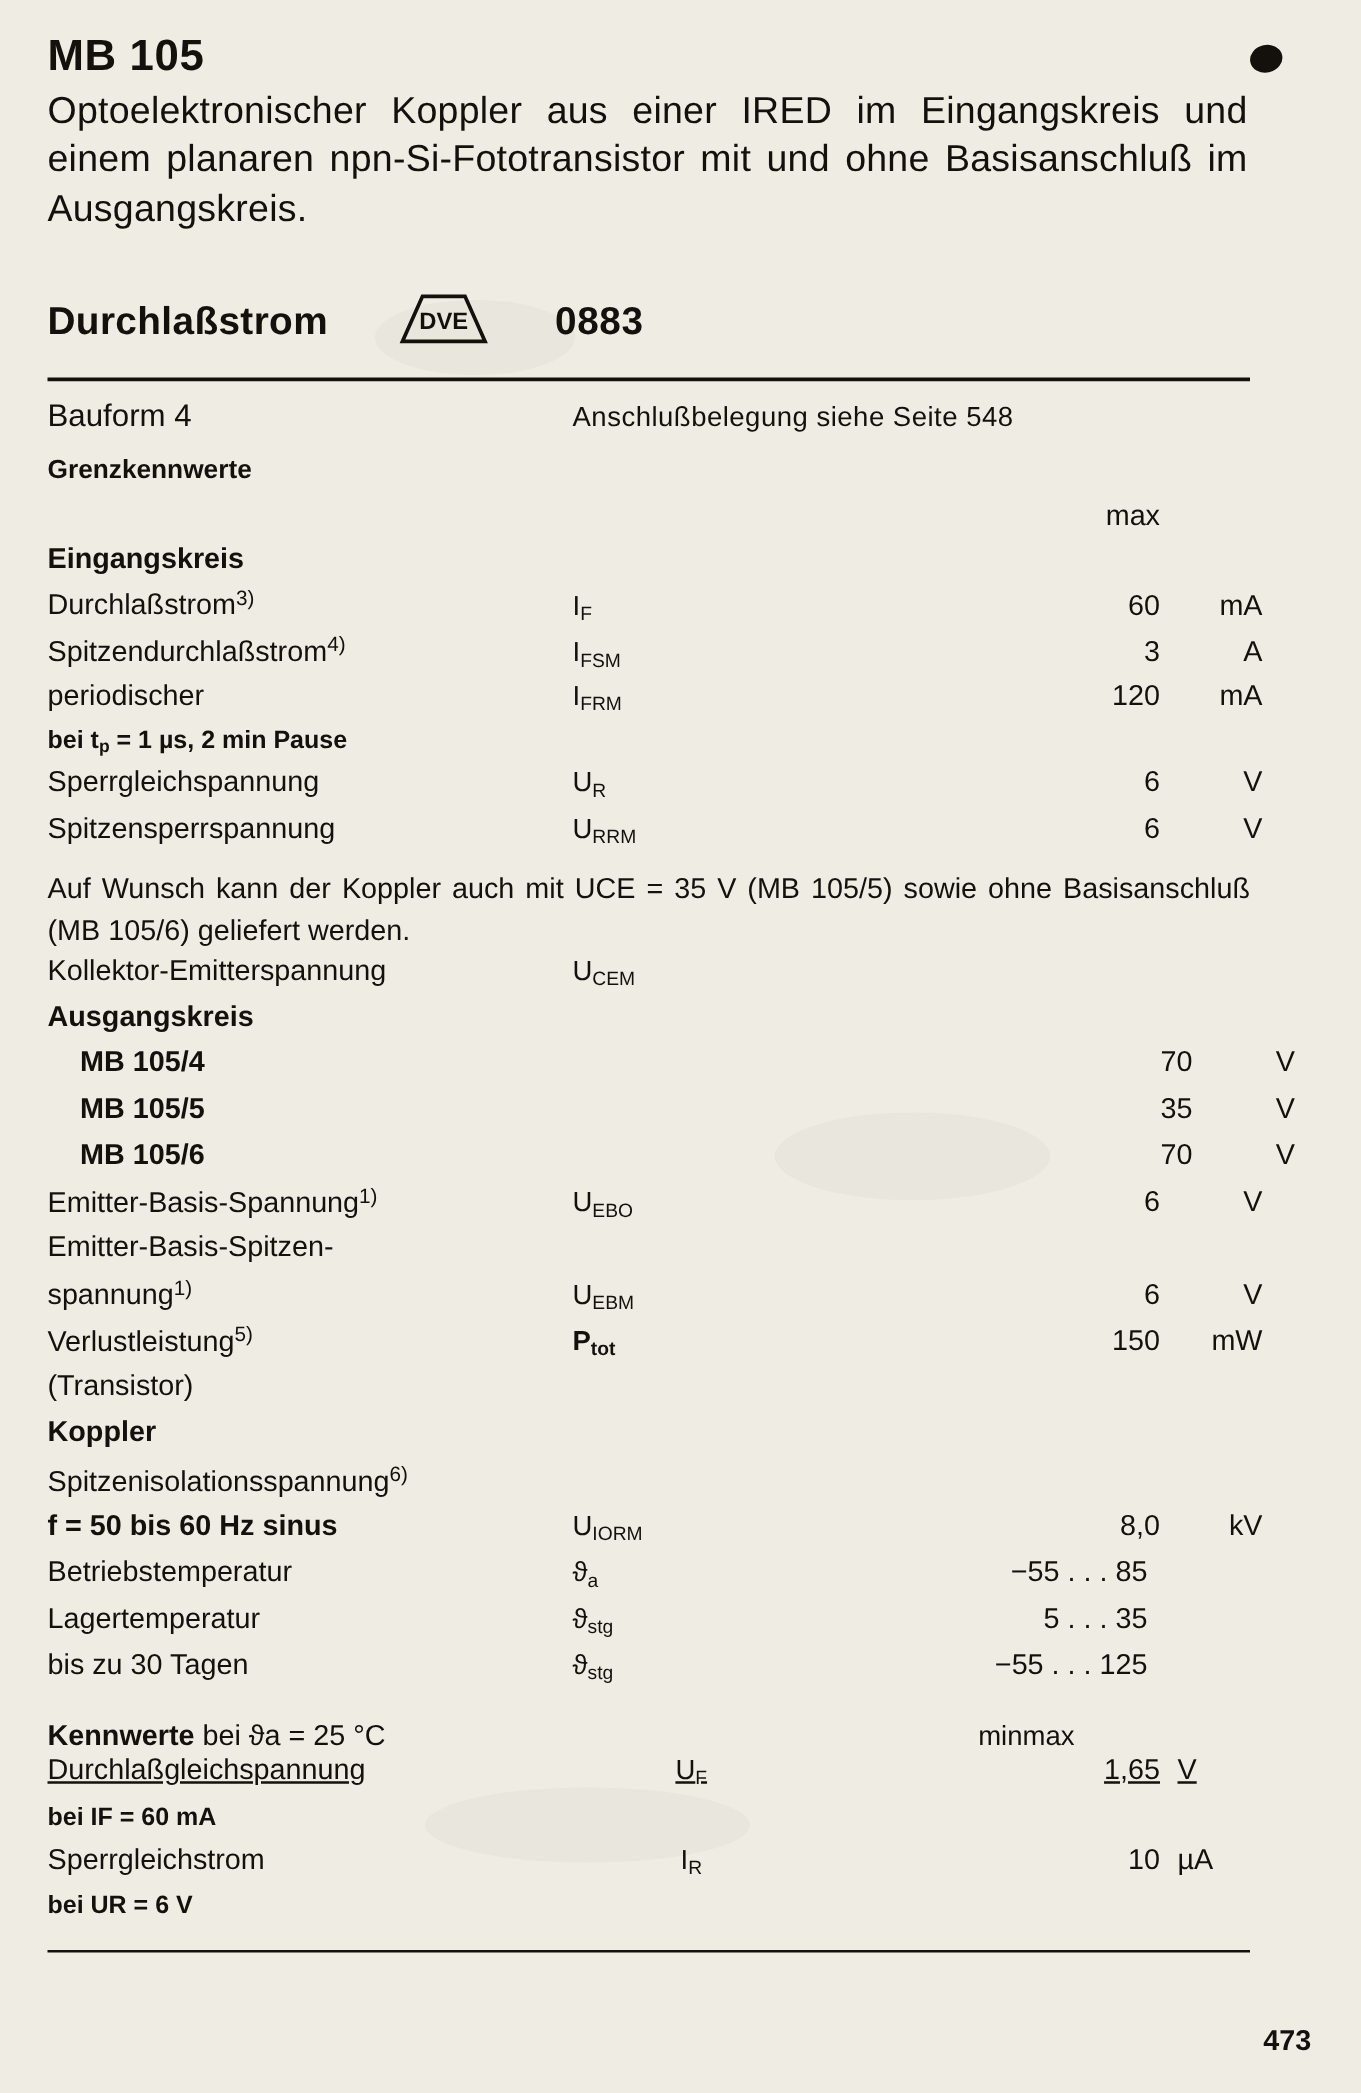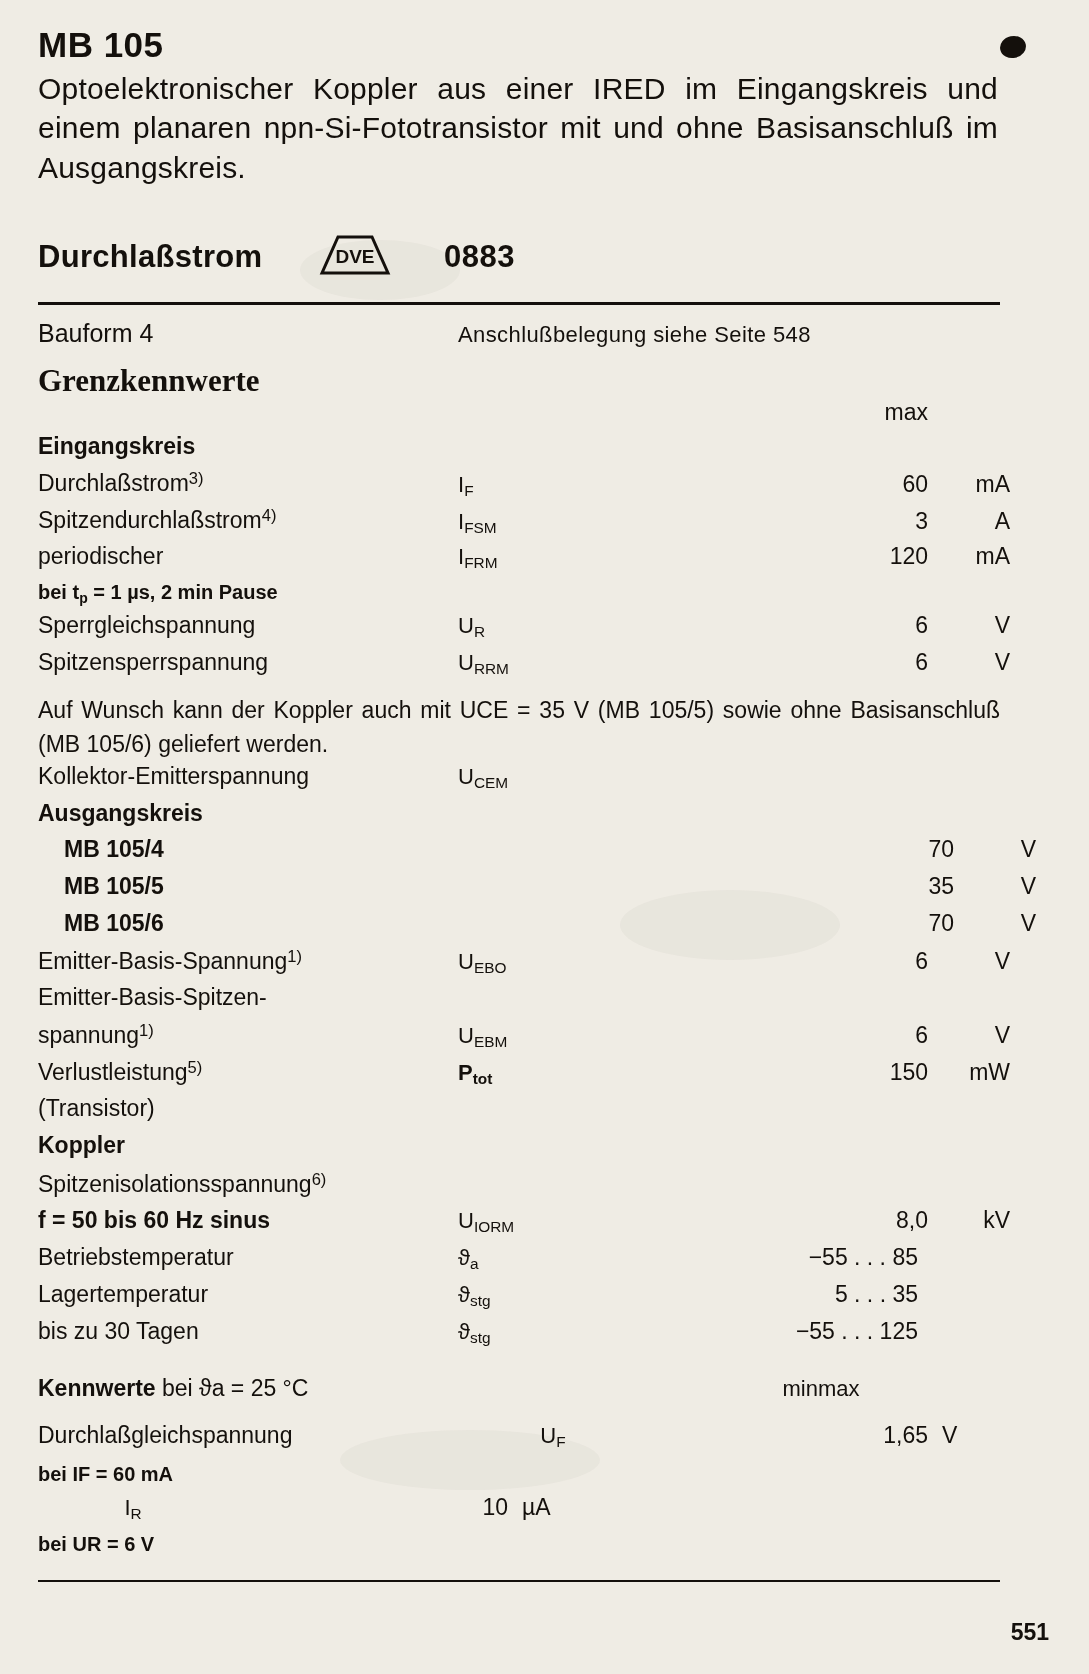--- a/index.html
+++ b/index.html
@@ -184,21 +184,21 @@
     <hr class="rule">
 
     <div class="bodywrap">
 
       <div class="row" style="min-height:44px">
         <div class="c-desc" style="font-size:25px;">Bauform 4</div>
         <div style="font-size:22px; letter-spacing:0.4px;">Anschlußbelegung siehe Seite 548</div>
       </div>
 
       <div class="row" style="min-height:36px">
-        <div class="c-desc bold" style="font-size:31px;font-family:Liberation Serif, serif;">Grenzkennwerte</div>
+        <div class="c-desc bold" style="font-size:21px;">Grenzkennwerte</div>
       </div>
 
       <div class="row" style="min-height:34px">
         <div class="c-desc"></div>
         <div class="c-sym"></div>
         <div class="c-min"></div>
         <div class="c-max" style="font-size:23px;">max</div>
         <div class="c-unit"></div>
       </div>
 
@@ -372,42 +372,43 @@
         <div class="c-unit">°C</div>
       </div>
 
       <div class="kenn-row">
         <div class="c-desc"><span class="bold">Kennwerte</span> <span>bei ϑa = 25 °C</span></div>
         <div class="c-sym"></div>
         <div style="width:170px; text-align:right; font-size:22px;">min</div>
         <div style="width:150px; text-align:left; font-size:22px;">max</div>
       </div>
 
-      <div class="row" style="min-height:40px; margin-top:24px;">
+      <div class="row" style="min-height:40px; margin-top:4px;text-decoration:underline;">
         <div class="c-desc">Durchlaßgleichspannung</div>
         <div class="c-sym symtxt" style="text-align:center"><span>U</span><span class="sub">F</span></div>
         <div class="c-min"></div>
         <div class="c-max">1,65</div>
         <div class="c-unit" style="text-align:left; padding-left:14px;">V</div>
       </div>
 
       <div class="row" style="min-height:32px">
         <div class="c-desc small">bei IF = 60 mA</div>
       </div>
 
       <div class="row" style="min-height:38px">
+        <div class="c-desc">Sperrgleichstrom</div>
         <div class="c-sym symtxt" style="text-align:center"><span>I</span><span class="sub">R</span></div>
         <div class="c-min"></div>
         <div class="c-max">10</div>
         <div class="c-unit" style="text-align:left; padding-left:14px;">µA</div>
       </div>
 
       <div class="row" style="min-height:32px">
         <div class="c-desc small">bei UR = 6 V</div>
       </div>
 
     </div>
 
     <hr class="rule-bottom">
   </div>
 
-  <div class="pagenum">551</div>
+  <div class="pagenum">473</div>
 </div>
 
 </body></html>

